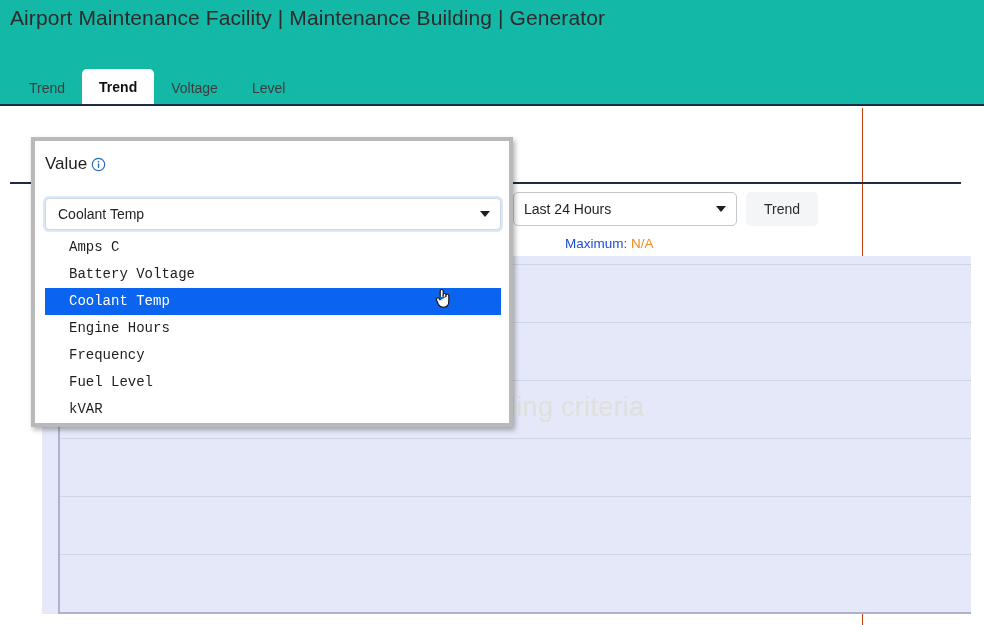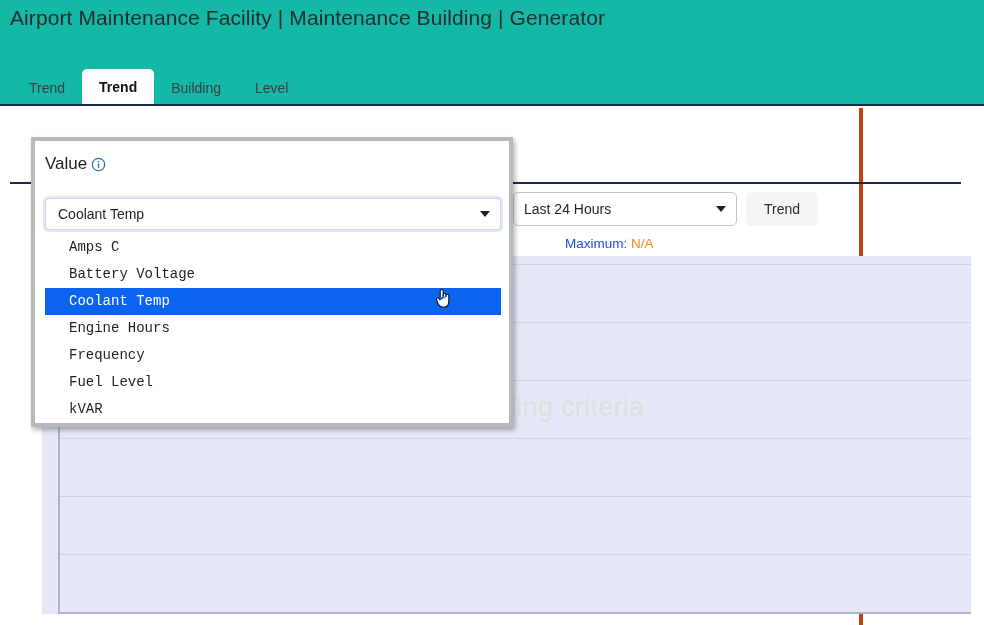--- a/index.html
+++ b/index.html
@@ -70,21 +70,21 @@
     height: 35px;
   }
 
   
   .body-area {
     position: absolute;
     left: 0; top: 108px;
     width: 863px;
     height: 517px;
     background: #ffffff;
-    border-right: 4px solid #c2410c;
+    border-right: 1px solid #c2410c;
   }
 
   
   .hrule {
     position: absolute;
     left: 10px; top: 74px;
     width: 951px;
     height: 2px;
     background: #1f2a44;
   }
@@ -287,21 +287,21 @@
 <body>
 
 <div id="app">
 
   <div class="header">
     <div class="header-title">Airport Maintenance Facility | Maintenance Building | Generator</div>
 
     <div class="tabs">
       <div class="tab">Trend</div>
       <div class="tab active">Trend</div>
-      <div class="tab">Building</div>
+      <div class="tab">Voltage</div>
       <div class="tab">Level</div>
     </div>
   </div>
 
   <div class="body-area">
 
     <div class="hrule"></div>
 
     <div class="control-row">
       <div class="range-select">

